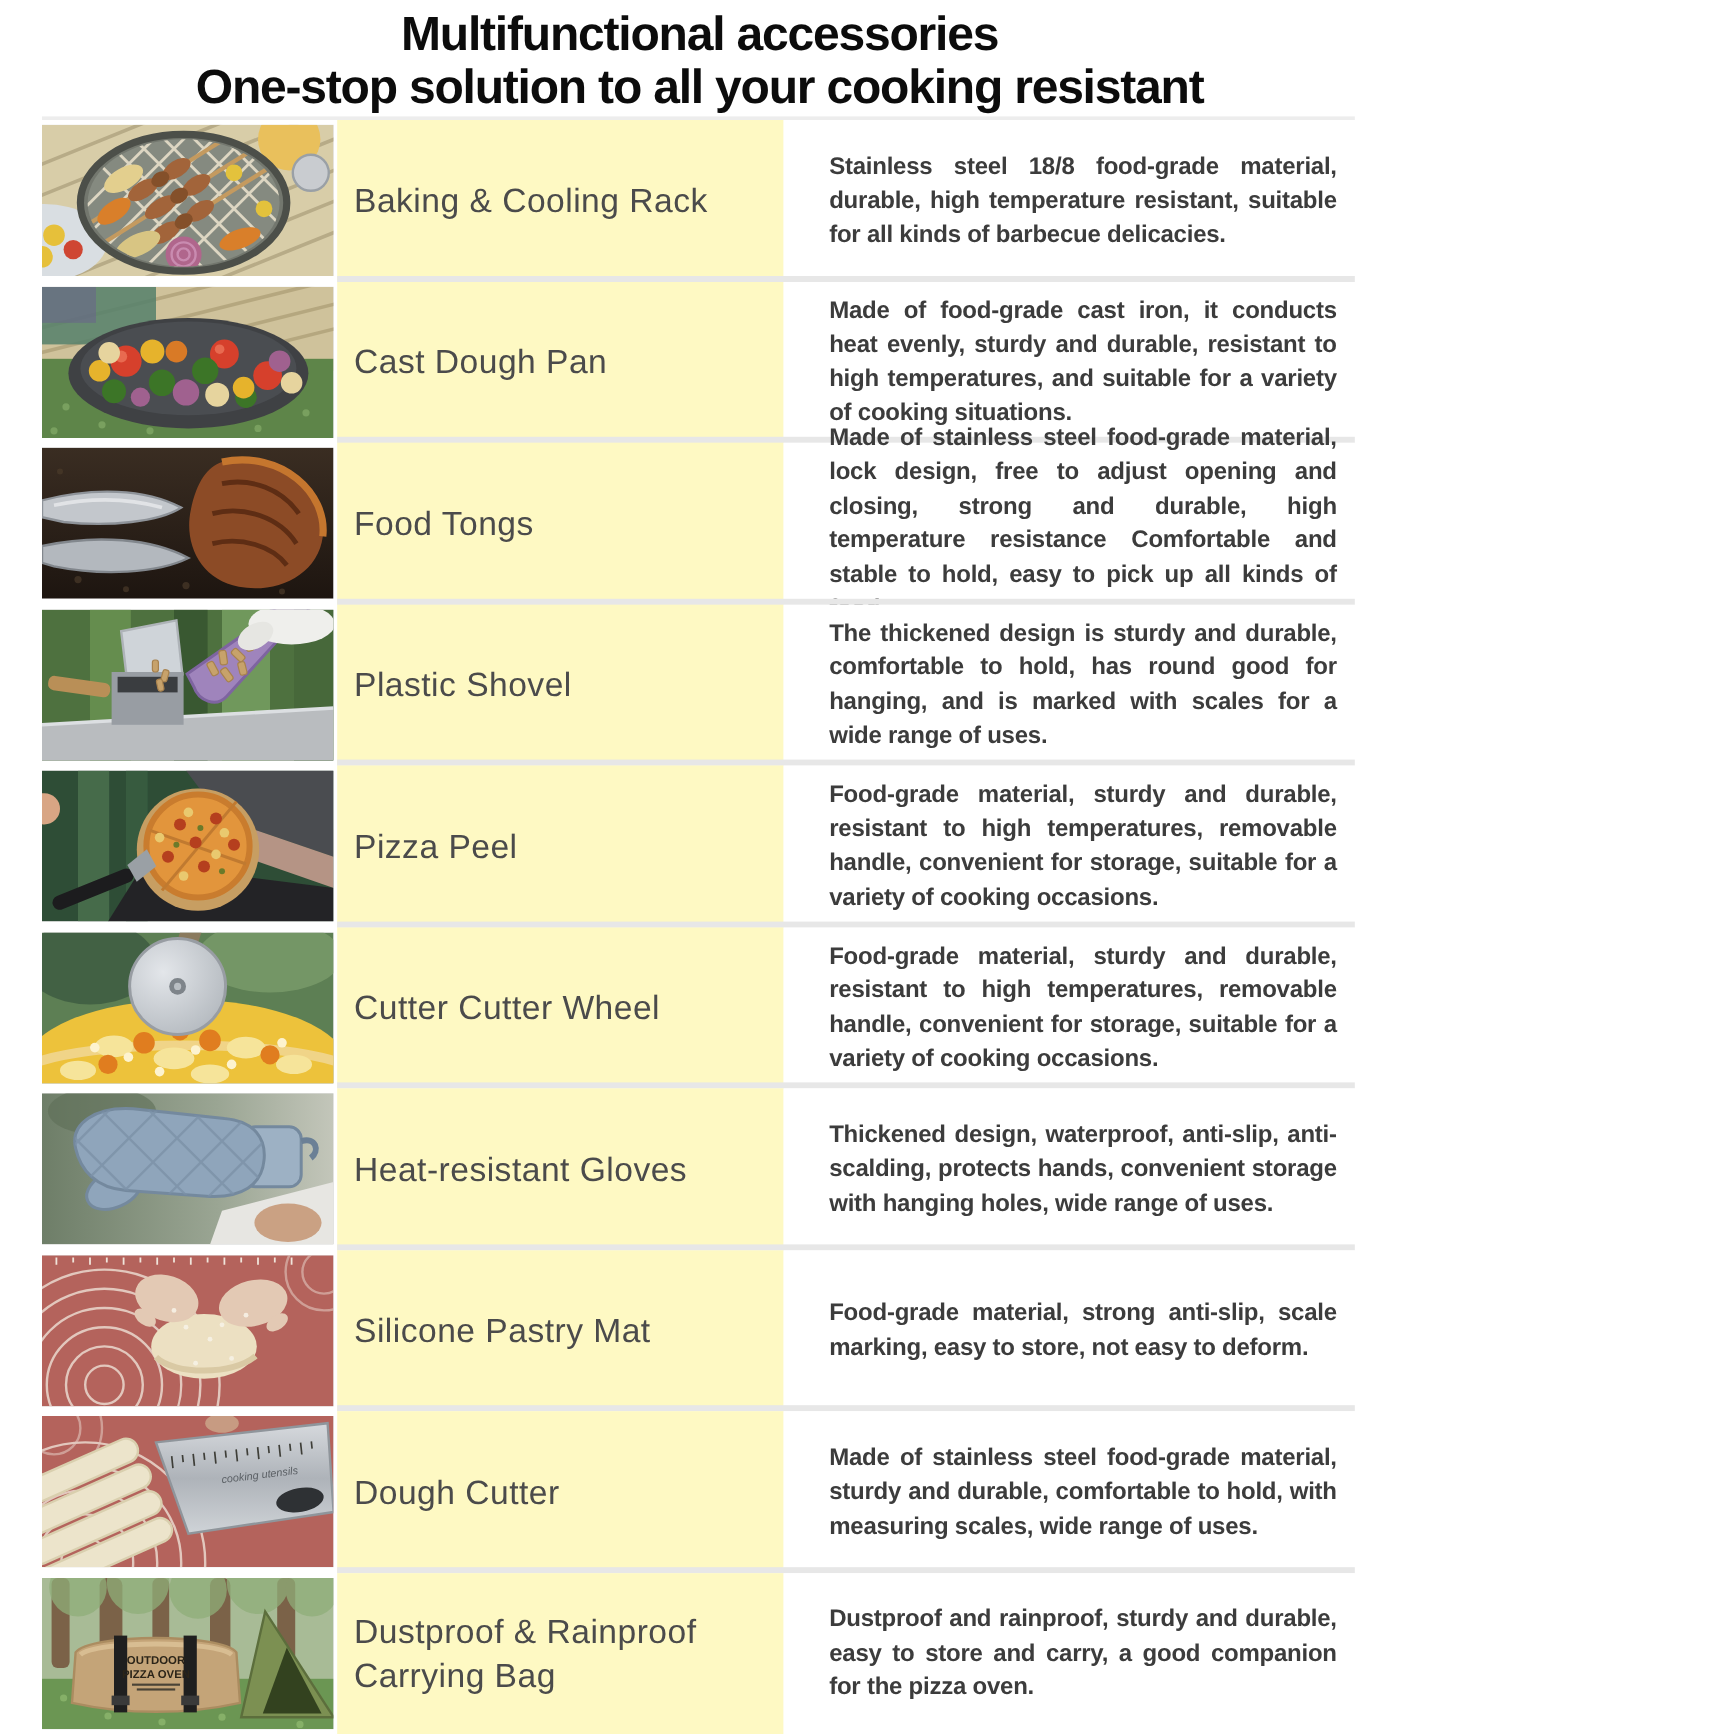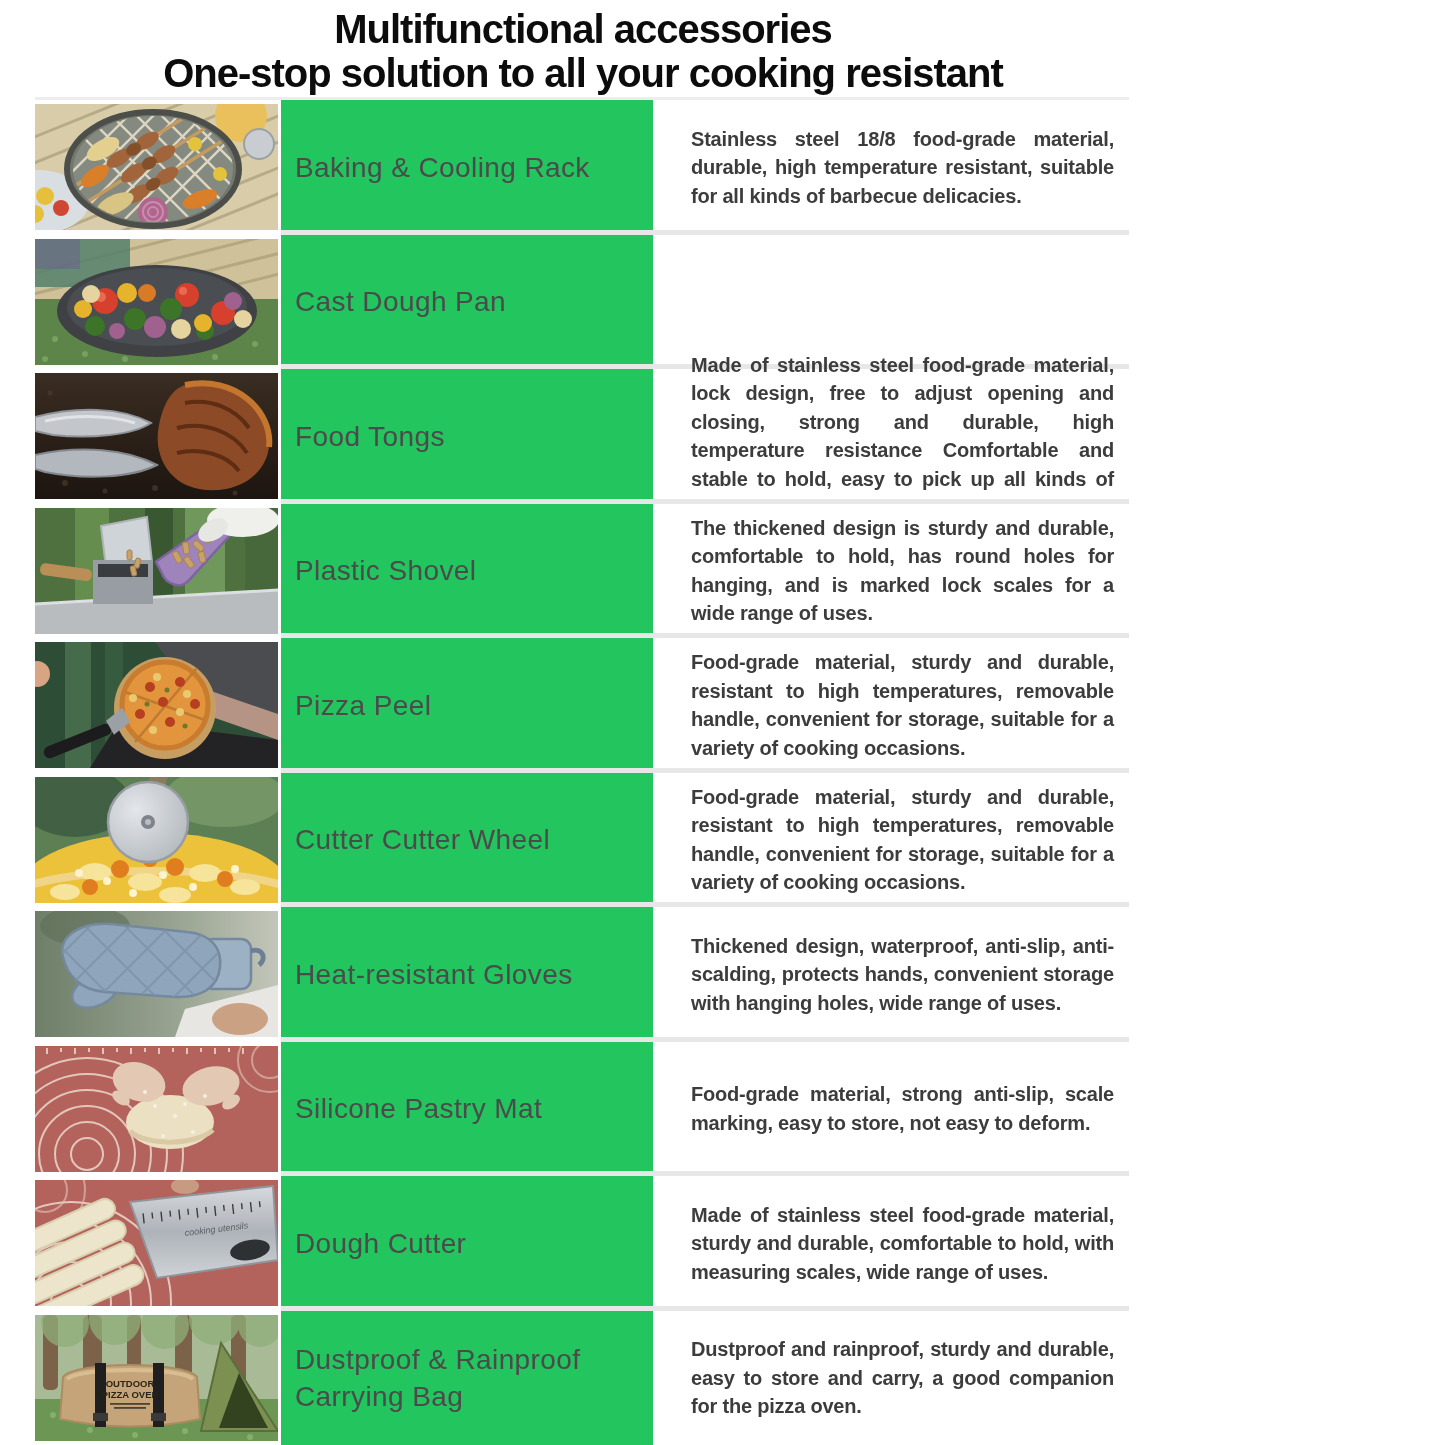--- a/index.html
+++ b/index.html
@@ -5,21 +5,21 @@
   html,body{margin:0;padding:0;background:#ffffff;}
   .page{position:relative;width:1166px;height:1445px;background:#ffffff;overflow:hidden;
         font-family:"Liberation Sans",sans-serif;}
   .header{position:absolute;top:0;left:0;width:100%;text-align:center;padding-top:7px;}
   .title-line{font-weight:bold;font-size:40px;line-height:44px;color:#0c0c0c;letter-spacing:-1px;}
   .top-sep{position:absolute;top:97px;left:35px;right:37px;height:3px;background:#ededed;}
   .table{position:absolute;top:100px;left:0;right:0;}
   .row{position:relative;height:134.5px;}
   .img-wrap{position:absolute;left:35px;top:4px;width:243px;height:126px;overflow:hidden;background:#ddd;}
   .img-wrap svg{display:block;}
-  .name-cell{position:absolute;left:281px;width:372px;top:0;bottom:0;background:#22c55e;
+  .name-cell{position:absolute;left:281px;width:372px;top:0;bottom:0;background:#fef9c3;
              display:flex;align-items:center;box-sizing:border-box;padding:0 12px 0 14px;}
   .name-text{font-size:28px;line-height:37px;color:#4b4b4b;letter-spacing:0.4px;font-weight:400;}
   .desc-cell{position:absolute;left:653px;right:37px;top:0;bottom:0;background:#ffffff;
              display:flex;align-items:center;box-sizing:border-box;padding:0 15px 0 27px;}
   .desc-text{width:100%;font-weight:bold;font-size:20px;line-height:28.5px;color:#3c3c3c;
              text-align:justify;letter-spacing:-0.2px;margin-left:11px;}
   .sep{position:absolute;left:281px;right:37px;bottom:0;height:5px;background:#e7e7e7;}
 </style>
 </head>
 <body>
@@ -157,20 +157,23 @@
             <circle cx="56" cy="55" r="9" fill="#e6d49e"></circle>
               <circle cx="146" cy="90" r="10" fill="#e6d49e"></circle>
             <circle cx="208" cy="80" r="9" fill="#e6d49e"></circle>
               <circle cx="112" cy="54" r="9" fill="#d97a26"></circle>
           </g>
         </svg>
       </div>
       <div class="name-cell">
         <span class="name-text">Cast Dough Pan</span>
       </div>
+      <div class="desc-cell">
+        <div class="desc-text">Made of food-grade cast iron, it conducts heat evenly, sturdy and durable, resistant to high temperatures, and suitable for a variety of cooking situations.</div>
+      </div>
       <div class="sep"></div>
     </div>
 
     <div class="row">
       <div class="img-wrap">
         <svg width="243" height="126" viewBox="0 0 243 126">
           <defs>
             <linearGradient id="griddle" x1="0" y1="0" x2="0" y2="1">
               <stop offset="0" stop-color="#3a2d22"></stop>
                 <stop offset="1" stop-color="#1d1510"></stop>
@@ -237,21 +240,21 @@
             </g>
           </g>
           <ellipse cx="208" cy="12" rx="36" ry="17" fill="#efefec"></ellipse>
           <ellipse cx="178" cy="22" rx="16" ry="10" fill="#e6e6e2" transform="rotate(-30 178 22)"></ellipse>
         </svg>
       </div>
       <div class="name-cell">
         <span class="name-text">Plastic Shovel</span>
       </div>
       <div class="desc-cell">
-        <div class="desc-text">The thickened design is sturdy and durable, comfortable to hold, has round holes for hanging, and is marked lock scales for a wide range of uses.</div>
+        <div class="desc-text">The thickened design is sturdy and durable, comfortable to hold, has round good for hanging, and is marked with scales for a wide range of uses.</div>
       </div>
       <div class="sep"></div>
     </div>
 
     <div class="row">
       <div class="img-wrap">
         <svg width="243" height="126" viewBox="0 0 243 126">
           <rect width="243" height="126" fill="#2e4d36"></rect>
           <rect x="30" y="0" width="26" height="126" fill="#4c7350" opacity="0.8"></rect>
           <rect x="70" y="0" width="18" height="126" fill="#3a5f42" opacity="0.8"></rect>

